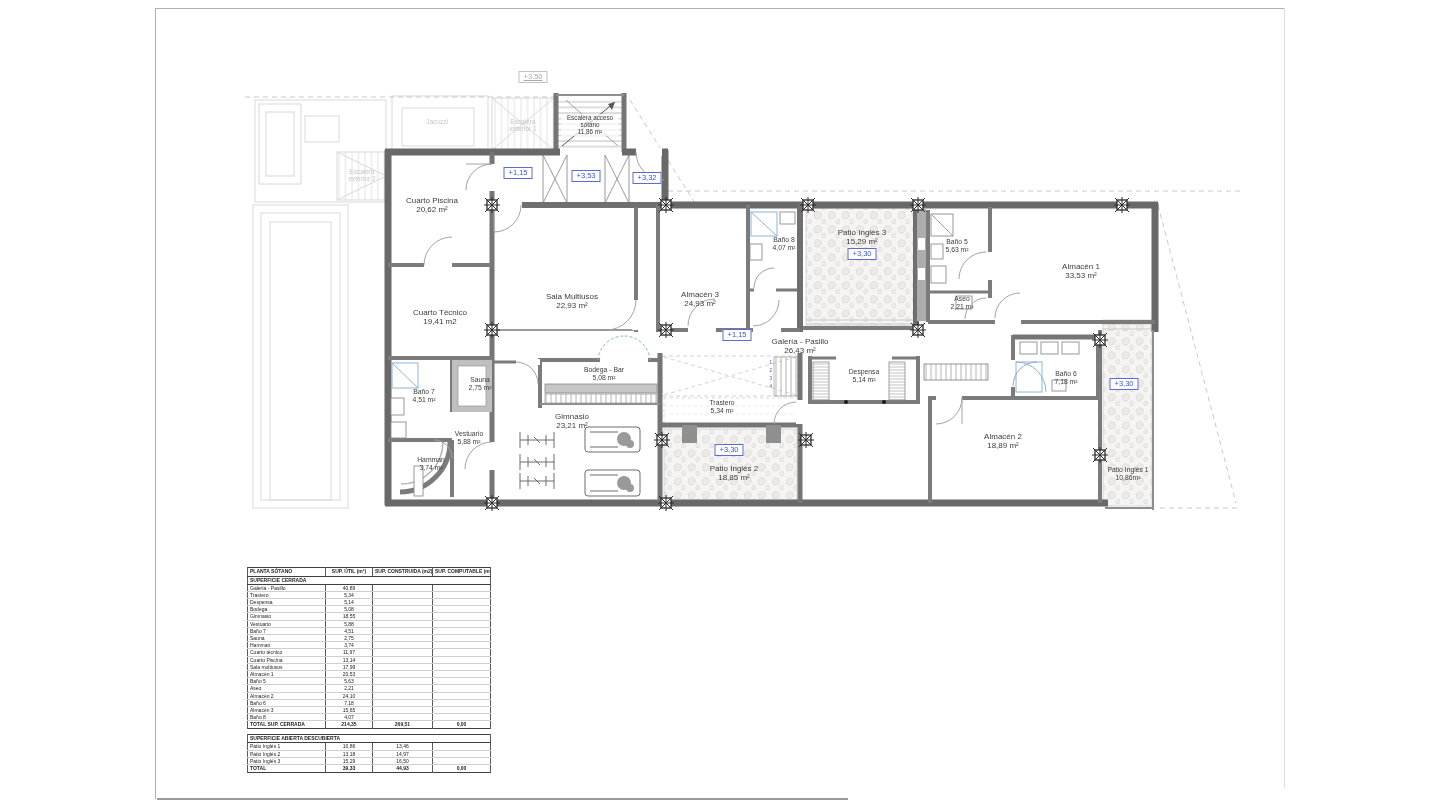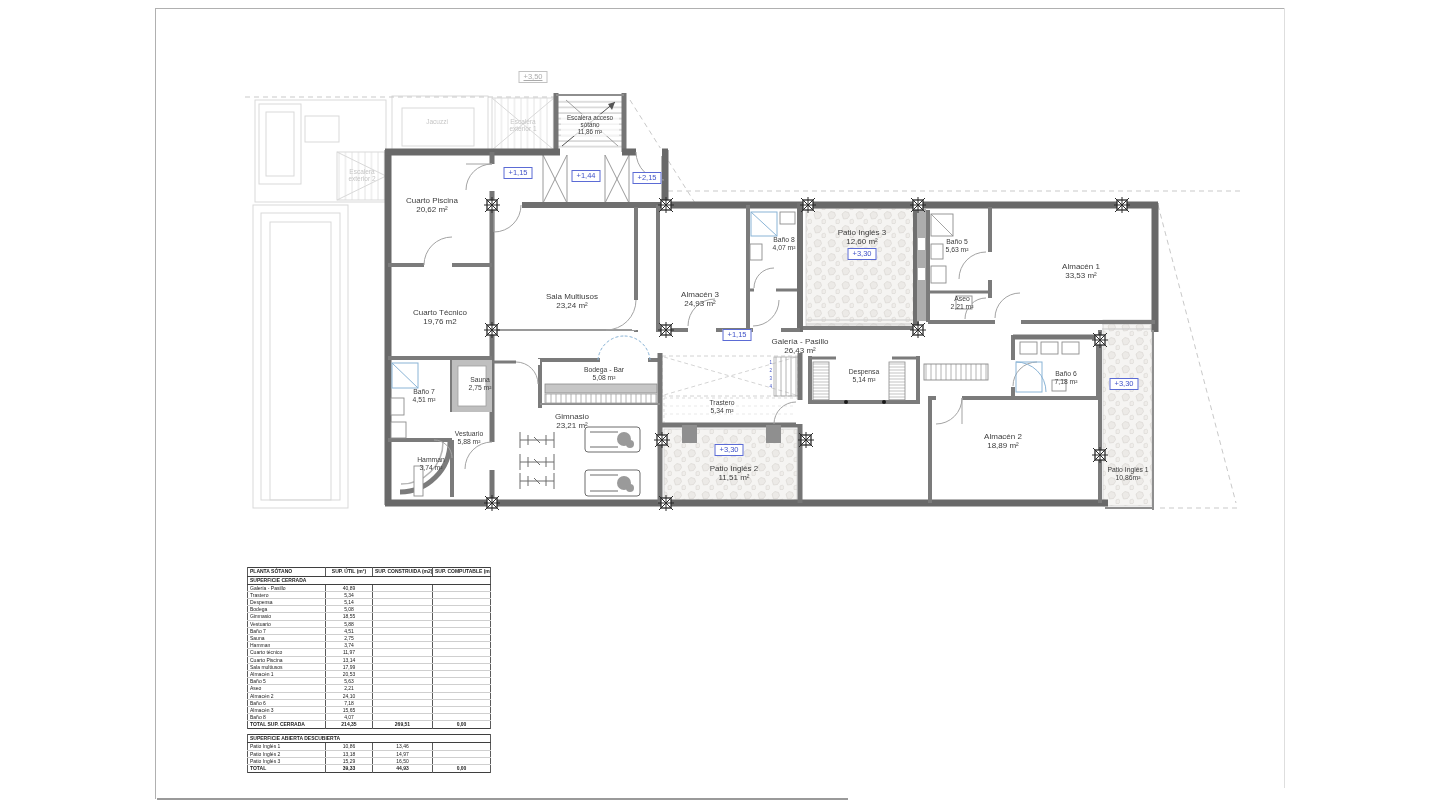--- a/index.html
+++ b/index.html
@@ -311,77 +311,77 @@
         <span class="nm">Escalera acceso sótano</span>
         <span class="ar">11,86 m²</span>
       </div>
 
     <div class="rl" style="left:432px;top:196px">
         <span class="nm">Cuarto Piscina</span>
         <span class="ar">20,62 m²</span>
       </div>
     <div class="rl" style="left:440px;top:308px">
         <span class="nm">Cuarto Técnico</span>
-        <span class="ar">19,76 m2</span>
+        <span class="ar">19,41 m2</span>
       </div>
     <div class="rl sm" style="left:424px;top:388px">
         <span class="nm">Baño 7</span>
         <span class="ar">4,51 m²</span>
       </div>
     <div class="rl sm" style="left:480px;top:376px">
         <span class="nm">Sauna</span>
         <span class="ar">2,75 m²</span>
       </div>
     <div class="rl sm" style="left:469px;top:430px">
         <span class="nm">Vestuario</span>
         <span class="ar">5,88 m²</span>
       </div>
     <div class="rl sm" style="left:431px;top:456px">
         <span class="nm">Hamman</span>
         <span class="ar">3,74 m²</span>
       </div>
     <div class="rl" style="left:572px;top:292px">
         <span class="nm">Sala Multiusos</span>
-        <span class="ar">23,24 m²</span>
+        <span class="ar">22,93 m²</span>
       </div>
     <div class="rl sm" style="left:604px;top:366px">
         <span class="nm">Bodega - Bar</span>
         <span class="ar">5,08 m²</span>
       </div>
     <div class="rl" style="left:572px;top:412px">
         <span class="nm">Gimnasio</span>
         <span class="ar">23,21 m²</span>
       </div>
     <div class="rl" style="left:700px;top:290px">
         <span class="nm">Almacén 3</span>
         <span class="ar">24,93 m²</span>
       </div>
     <div class="rl sm" style="left:784px;top:236px">
         <span class="nm">Baño 8</span>
         <span class="ar">4,07 m²</span>
       </div>
     <div class="rl" style="left:862px;top:228px">
         <span class="nm">Patio Inglés 3</span>
-        <span class="ar">12,60 m²</span>
+        <span class="ar">15,29 m²</span>
       </div>
     <div class="rl" style="left:800px;top:337px">
         <span class="nm">Galería - Pasillo</span>
         <span class="ar">26,43 m²</span>
       </div>
     <div class="rl sm" style="left:722px;top:399px">
         <span class="nm">Trastero</span>
         <span class="ar">5,34 m²</span>
       </div>
     <div class="rl sm" style="left:864px;top:368px">
         <span class="nm">Despensa</span>
         <span class="ar">5,14 m²</span>
       </div>
     <div class="rl" style="left:734px;top:464px">
         <span class="nm">Patio Inglés 2</span>
-        <span class="ar">11,51 m²</span>
+        <span class="ar">18,85 m²</span>
       </div>
     <div class="rl sm" style="left:957px;top:238px">
         <span class="nm">Baño 5</span>
         <span class="ar">5,63 m²</span>
       </div>
     <div class="rl sm" style="left:962px;top:295px">
         <span class="nm">Aseo</span>
         <span class="ar">2,21 m²</span>
       </div>
     <div class="rl" style="left:1081px;top:262px">
@@ -396,22 +396,22 @@
         <span class="nm">Almacén 2</span>
         <span class="ar">18,89 m²</span>
       </div>
     <div class="rl sm" style="left:1128px;top:466px">
         <span class="nm">Patio Inglés 1</span>
         <span class="ar">10,86m²</span>
       </div>
 
     <div class="bdg gray" style="left:533px;top:71px">+3,50</div>
     <div class="bdg" style="left:518px;top:167px">+1,15</div>
-    <div class="bdg" style="left:586px;top:170px">+1,44</div>
-    <div class="bdg" style="left:647px;top:172px">+2,15</div>
+    <div class="bdg" style="left:586px;top:170px">+3,53</div>
+    <div class="bdg" style="left:647px;top:172px">+3,32</div>
     <div class="bdg" style="left:737px;top:329px">+1,15</div>
     <div class="bdg" style="left:862px;top:248px">+3,30</div>
     <div class="bdg" style="left:729px;top:444px">+3,30</div>
     <div class="bdg" style="left:1124px;top:378px">+3,30</div>
   </div>
 
   <div class="tables">
     <table class="atable">
       <colgroup>
           <col style="width:78px">

